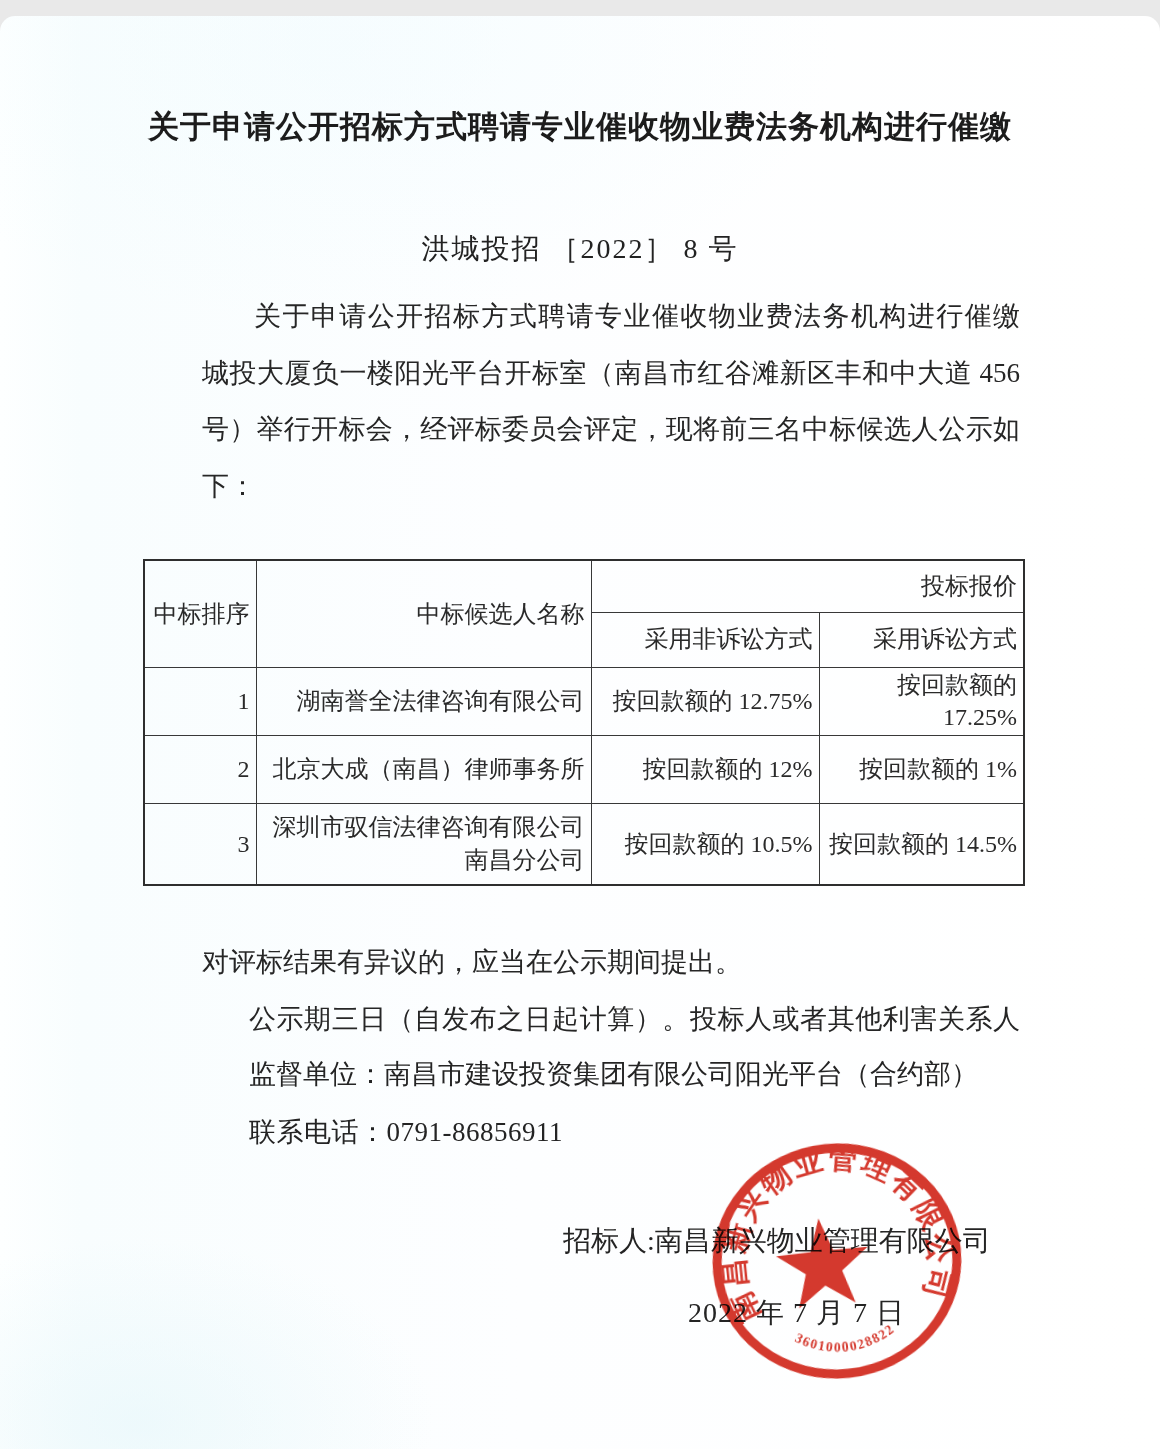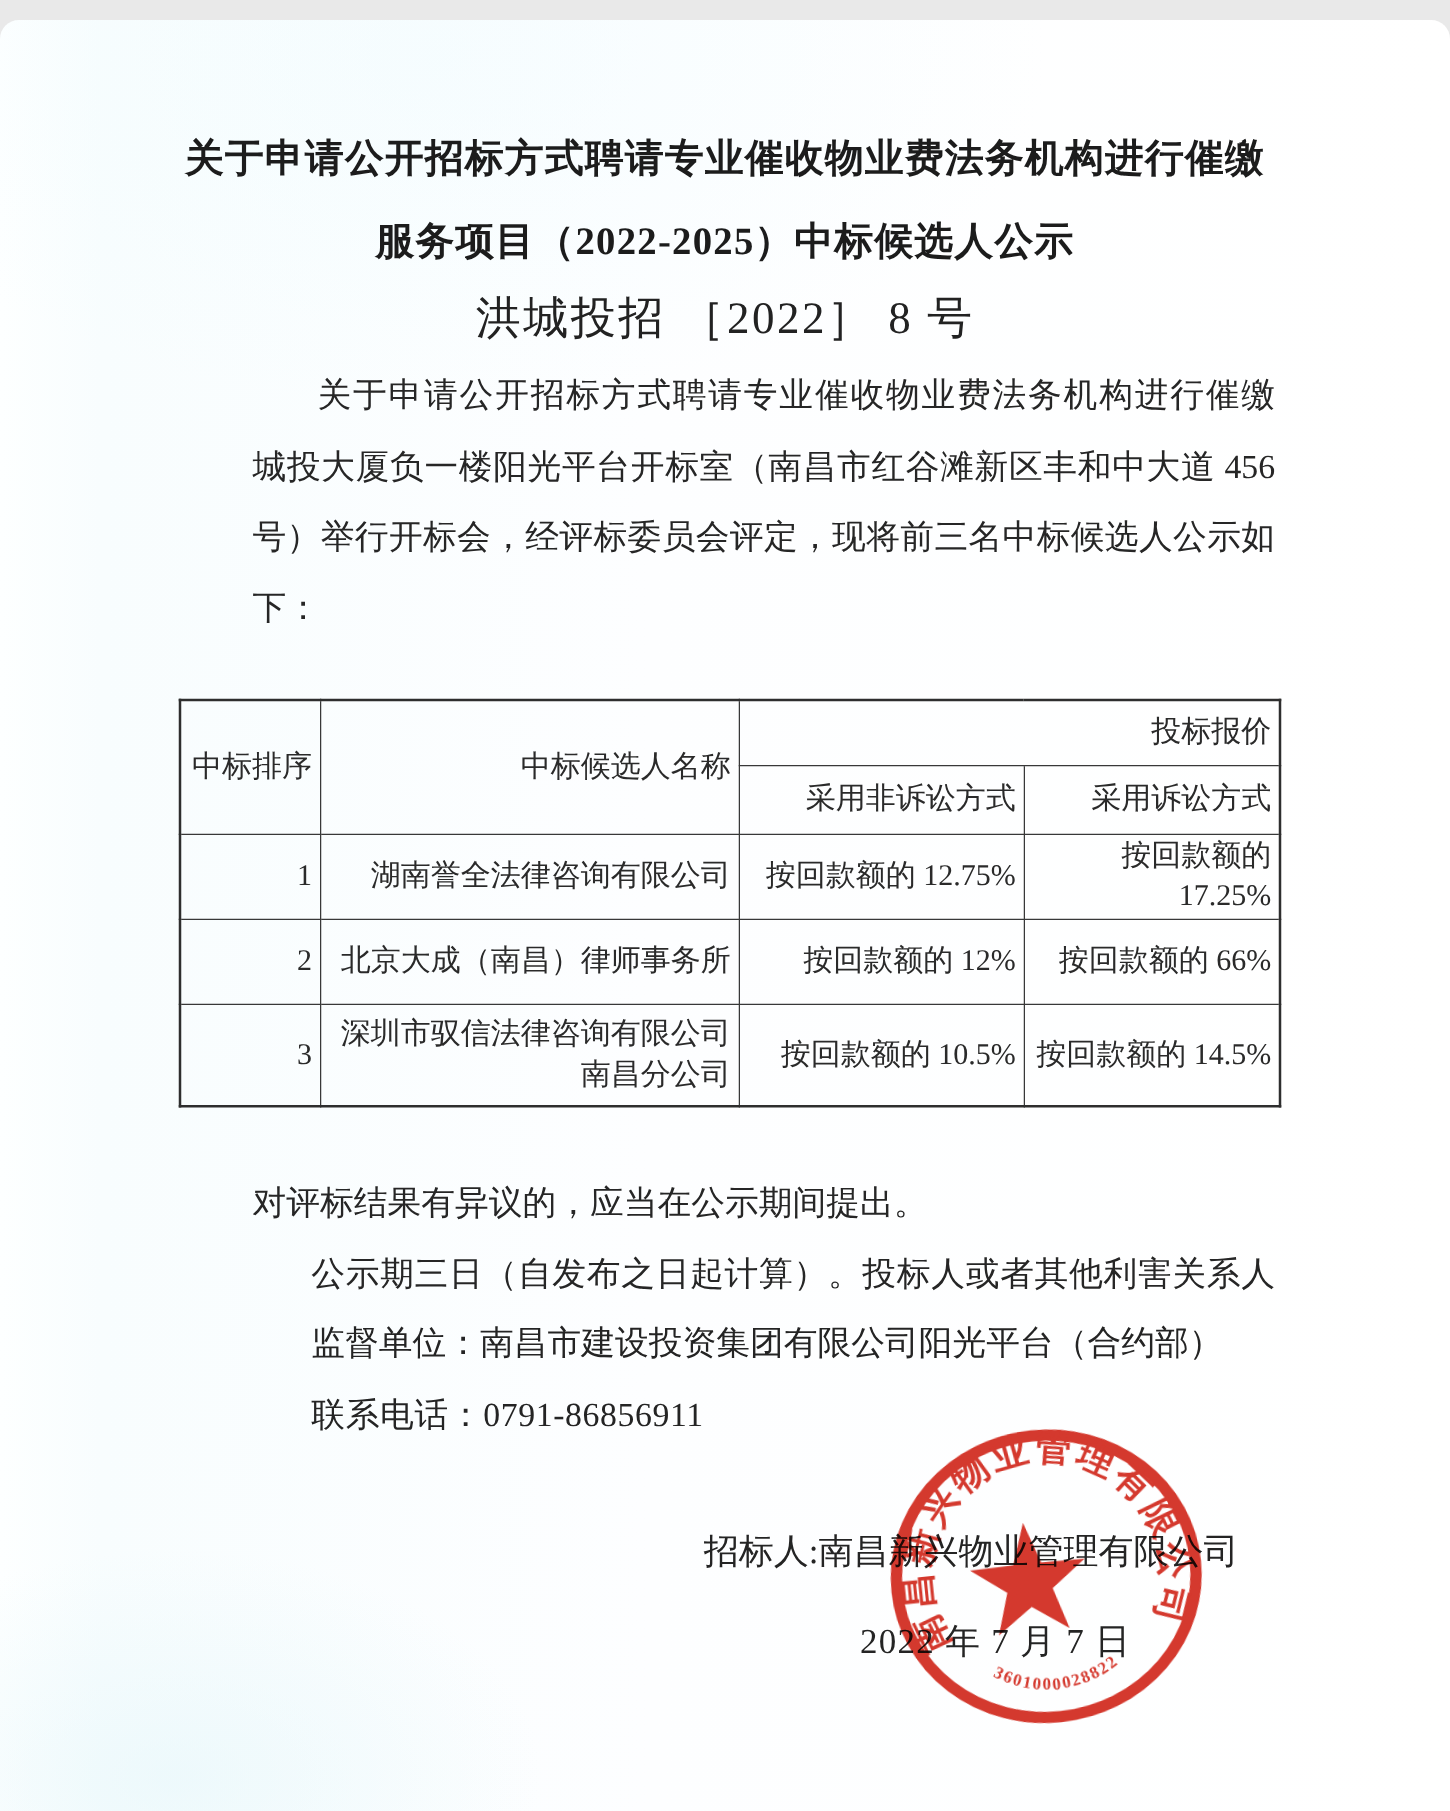--- a/index.html
+++ b/index.html
@@ -13,21 +13,21 @@
       linear-gradient(90deg,#fdffff 0%,#f8fdfe 7%,#fdfeff 45%,#ffffff 100%);
     font-family:"Liberation Serif","DejaVu Serif",serif;
     color:#262626;
     overflow:hidden;
     border-radius:15px;
   }
   .center{position:absolute;left:0;width:100%;text-align:center;}
   .title{font-size:31px;font-weight:bold;letter-spacing:1px;color:#1c1c1c;}
   .t1{top:90px;}
   .t2{top:156px;}
-  .docnum{top:214px;font-size:36px;letter-spacing:2px;color:#222;}
+  .docnum{top:214px;font-size:28px;letter-spacing:2px;color:#222;}
   .intro{position:absolute;left:202px;top:272px;width:818px;font-size:27px;}
   .intro .line{height:56.5px;line-height:56.5px;white-space:nowrap;}
   .just{text-align:justify;text-align-last:justify;white-space:normal;}
   .indent{padding-left:52px;}
   .bidtable{
     position:absolute;left:143px;top:543px;width:880px;
     border-collapse:collapse;table-layout:fixed;
     font-size:24px;color:#2a2a2a;
   }
   .bidtable th,.bidtable td{
@@ -53,21 +53,20 @@
   .stamp text{font-family:"Liberation Serif","DejaVu Serif",serif;font-weight:bold;}
   .seal-company{font-size:29px;letter-spacing:3px;}
   .seal-code{font-size:13.5px;letter-spacing:1.5px;}
 </style>
 </head>
 <body>
 
 <div class="page">
 
   <div class="center title t1">关于申请公开招标方式聘请专业催收物业费法务机构进行催缴</div>
-  <div class="center title t2">服务项目（2022-2025）中标候选人公示</div>
   <div class="center docnum">洪城投招 ［2022］ 8 号</div>
 
   <div class="intro">
     <div class="line just indent">关于申请公开招标方式聘请专业催收物业费法务机构进行催缴</div>
     <div class="line just">城投大厦负一楼阳光平台开标室（南昌市红谷滩新区丰和中大道 456</div>
     <div class="line just">号）举行开标会，经评标委员会评定，现将前三名中标候选人公示如</div>
     <div class="line">下：</div>
   </div>
 
   <table class="bidtable">
@@ -90,21 +89,21 @@
     <tr style="height:68px">
       <td>1</td>
       <td>湖南誉全法律咨询有限公司</td>
       <td>按回款额的 12.75%</td>
       <td>按回款额的 17.25%</td>
     </tr>
     <tr style="height:68px">
       <td>2</td>
       <td>北京大成（南昌）律师事务所</td>
       <td>按回款额的 12%</td>
-      <td>按回款额的 66%</td>
+      <td>按回款额的 1%</td>
     </tr>
     <tr style="height:82px">
       <td>3</td>
       <td>深圳市驭信法律咨询有限公司南昌分公司</td>
       <td>按回款额的 10.5%</td>
       <td>按回款额的 14.5%</td>
     </tr>
   </tbody>
     </table>
 

